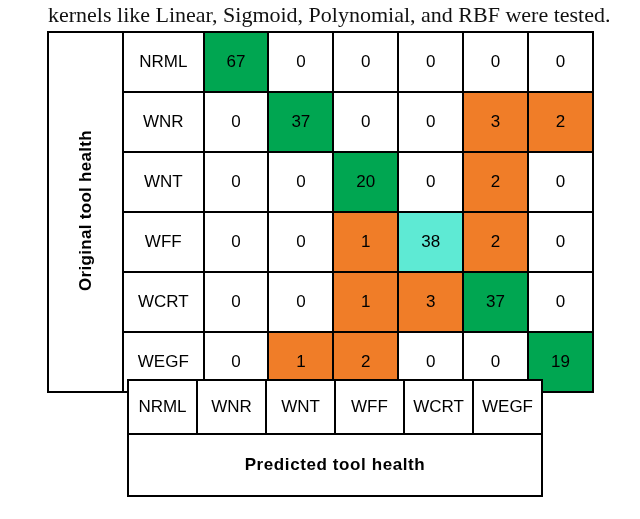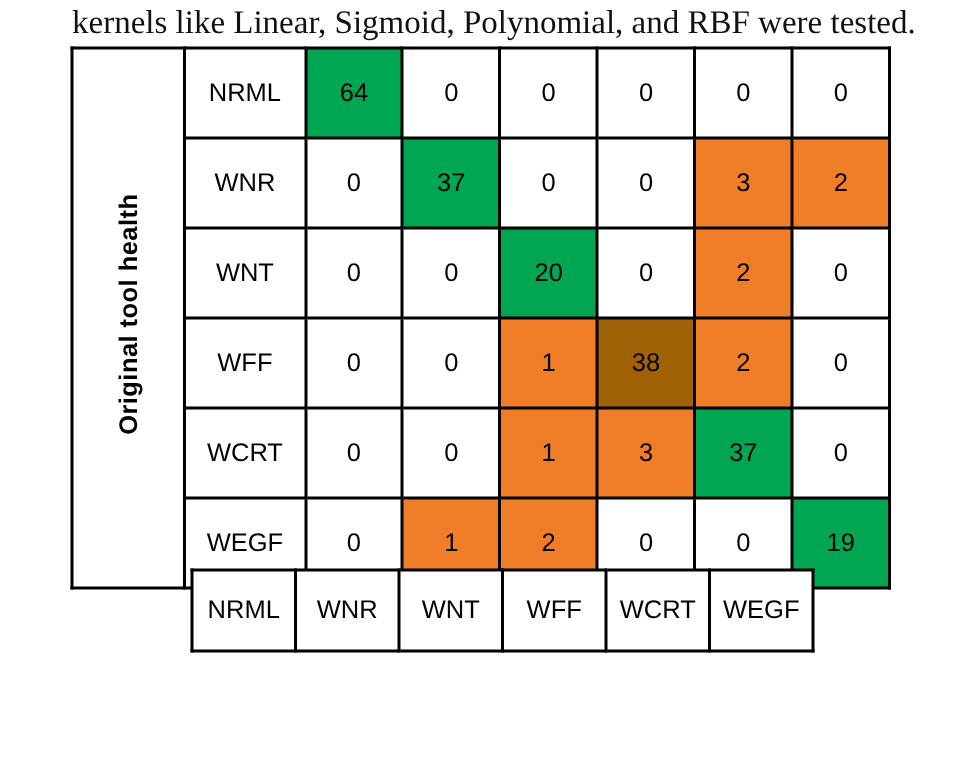--- a/index.html
+++ b/index.html
@@ -133,21 +133,21 @@
 <div id="figure">
 
   <div id="matrix-wrap">
     <table class="cm">
       <tbody>
         <tr>
           <td class="ylabel-cell" rowspan="6">
             <span class="ylabel-rot">Original tool health</span>
           </td>
           <td class="rowlabel">NRML</td>
-          <td class="cell" style="background: rgb(0, 166, 81);">64</td>
+          <td class="cell" style="background: rgb(0, 166, 81);">67</td>
           <td class="cell" style="background: rgb(255, 255, 255);">0</td>
           <td class="cell" style="background: rgb(255, 255, 255);">0</td>
           <td class="cell" style="background: rgb(255, 255, 255);">0</td>
           <td class="cell" style="background: rgb(255, 255, 255);">0</td>
           <td class="cell" style="background: rgb(255, 255, 255);">0</td>
         </tr>
         <tr>
           <td class="rowlabel">WNR</td>
           <td class="cell" style="background: rgb(255, 255, 255);">0</td>
           <td class="cell" style="background: rgb(0, 166, 81);">37</td>
@@ -163,21 +163,21 @@
           <td class="cell" style="background: rgb(0, 166, 81);">20</td>
           <td class="cell" style="background: rgb(255, 255, 255);">0</td>
           <td class="cell" style="background: rgb(240, 125, 40);">2</td>
           <td class="cell" style="background: rgb(255, 255, 255);">0</td>
         </tr>
         <tr>
           <td class="rowlabel">WFF</td>
           <td class="cell" style="background: rgb(255, 255, 255);">0</td>
           <td class="cell" style="background: rgb(255, 255, 255);">0</td>
           <td class="cell" style="background: rgb(240, 125, 40);">1</td>
-          <td class="cell" style="background: #a16207;">38</td>
+          <td class="cell" style="background: #5eead4;">38</td>
           <td class="cell" style="background: rgb(240, 125, 40);">2</td>
           <td class="cell" style="background: rgb(255, 255, 255);">0</td>
         </tr>
         <tr>
           <td class="rowlabel">WCRT</td>
           <td class="cell" style="background: rgb(255, 255, 255);">0</td>
           <td class="cell" style="background: rgb(255, 255, 255);">0</td>
           <td class="cell" style="background: rgb(240, 125, 40);">1</td>
           <td class="cell" style="background: rgb(240, 125, 40);">3</td>
           <td class="cell" style="background: rgb(0, 166, 81);">37</td>
@@ -200,17 +200,20 @@
     <table class="cm">
       <tbody>
         <tr>
           <td class="collabel">NRML</td>
           <td class="collabel">WNR</td>
           <td class="collabel">WNT</td>
           <td class="collabel">WFF</td>
           <td class="collabel">WCRT</td>
           <td class="collabel">WEGF</td>
         </tr>
+        <tr>
+          <td class="xlabel-cell" colspan="6">Predicted  tool  health</td>
+        </tr>
       </tbody>
     </table>
   </div>
 
 </div>
 
 </body></html>

